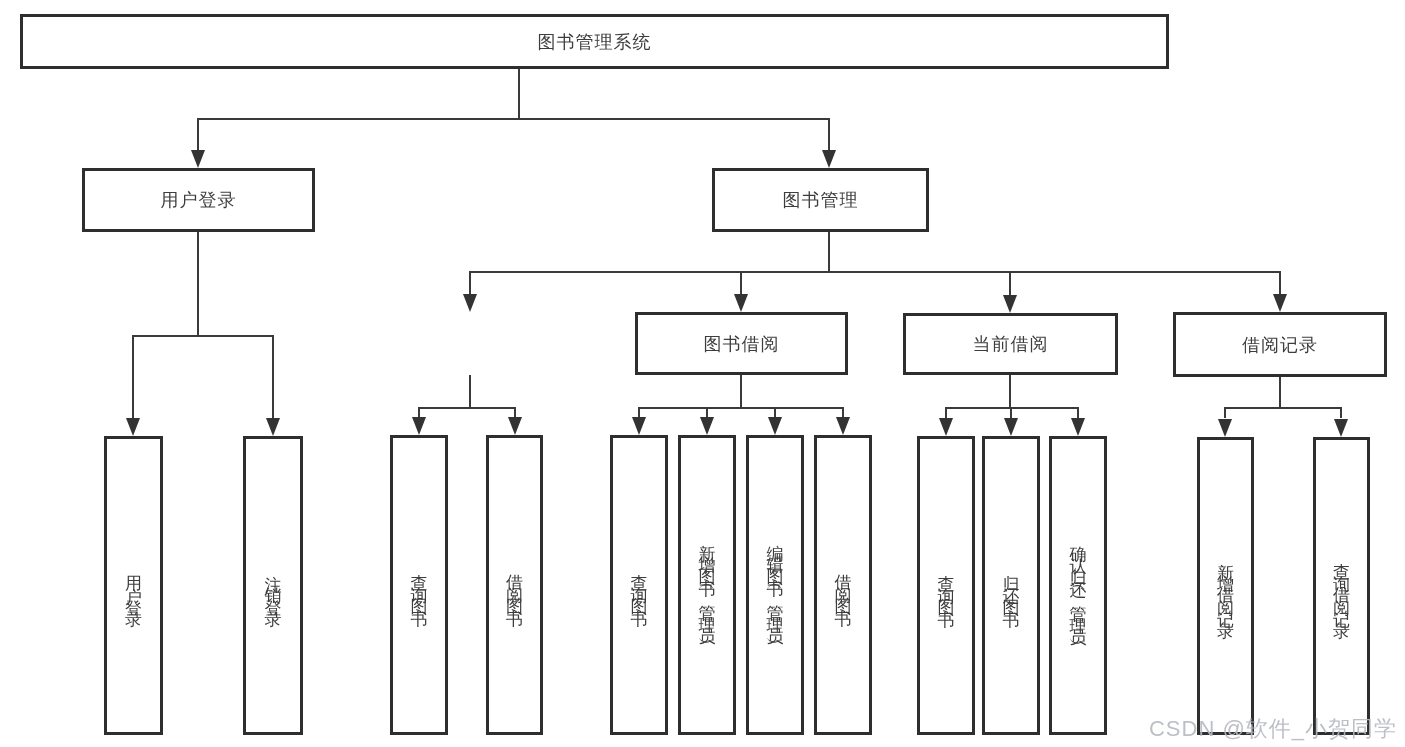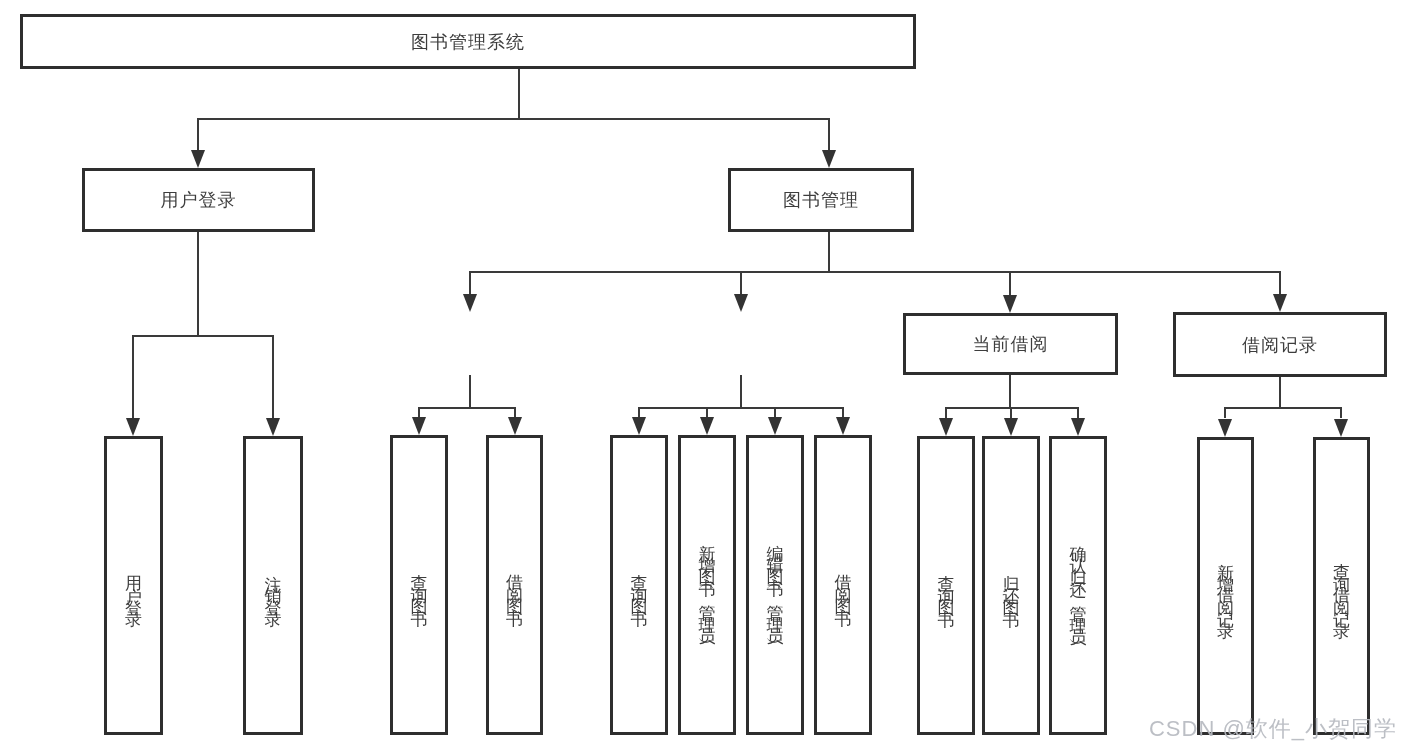--- a/index.html
+++ b/index.html
@@ -87,27 +87,28 @@
   <div class="arrow" style="left:632px;top:417px;"></div>
   <div class="arrow" style="left:700px;top:417px;"></div>
   <div class="arrow" style="left:768px;top:417px;"></div>
   <div class="arrow" style="left:836px;top:417px;"></div>
   <div class="arrow" style="left:939px;top:418px;"></div>
   <div class="arrow" style="left:1004px;top:418px;"></div>
   <div class="arrow" style="left:1071px;top:418px;"></div>
   <div class="arrow" style="left:1218px;top:419px;"></div>
   <div class="arrow" style="left:1334px;top:419px;"></div>
 
-  <div class="node node-h" style="left:20px;top:14px;width:896px;height:55px;">图书管理系统</div>
+  <div class="node node-h" style="left:20px;top:14px;width:1149px;height:55px;">图书管理系统</div>
 
   <div class="node node-h" style="left:82px;top:168px;width:233px;height:64px;">用户登录</div>
 
-  <div class="node node-h" style="left:712px;top:168px;width:186px;height:64px;margin-left:16px;">图书管理</div>
+  <div class="node node-h" style="left:712px;top:168px;width:217px;height:64px;">图书管理</div>
 
 
+  <div class="node node-h" style="left:635px;top:312px;width:213px;height:63px;">图书借阅</div>
 
   <div class="node node-h" style="left:903px;top:313px;width:215px;height:62px;">当前借阅</div>
 
   <div class="node node-h" style="left:1173px;top:312px;width:214px;height:65px;">借阅记录</div>
 
   <div class="node node-v" style="left:104px;top:436px;width:59px;height:299px;">用户登录</div>
   <div class="node node-v" style="left:243px;top:436px;width:60px;height:299px;">注销登录</div>
 
   <div class="node node-v" style="left:390px;top:435px;width:58px;height:300px;">查询图书</div>
   <div class="node node-v" style="left:486px;top:435px;width:57px;height:300px;">借阅图书</div>

